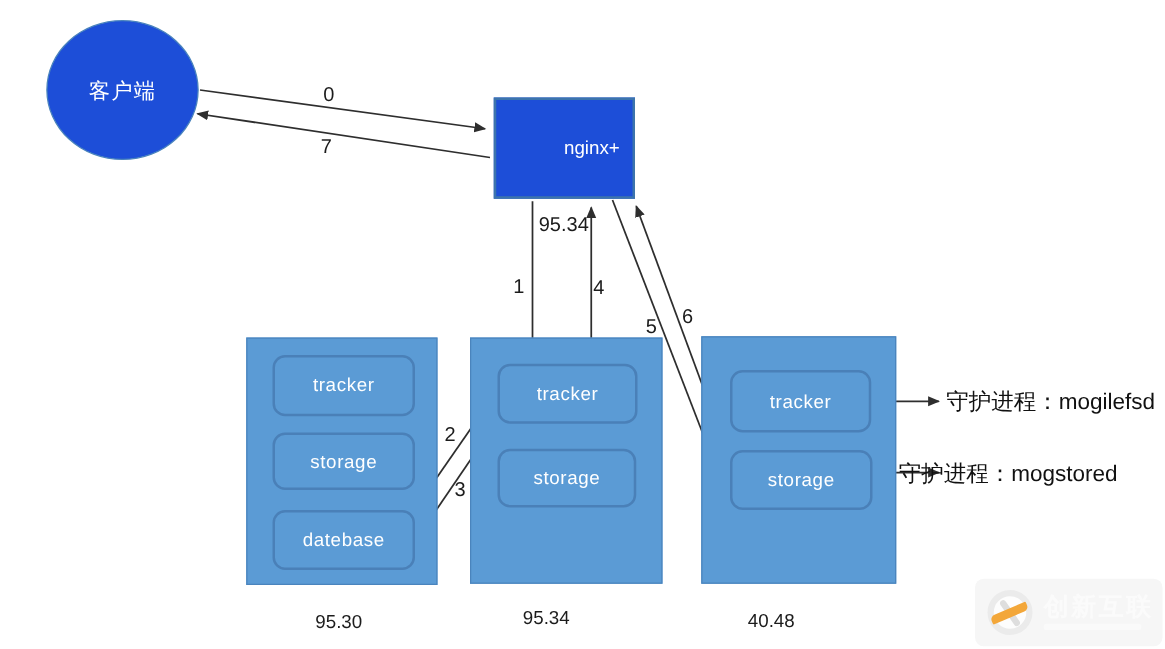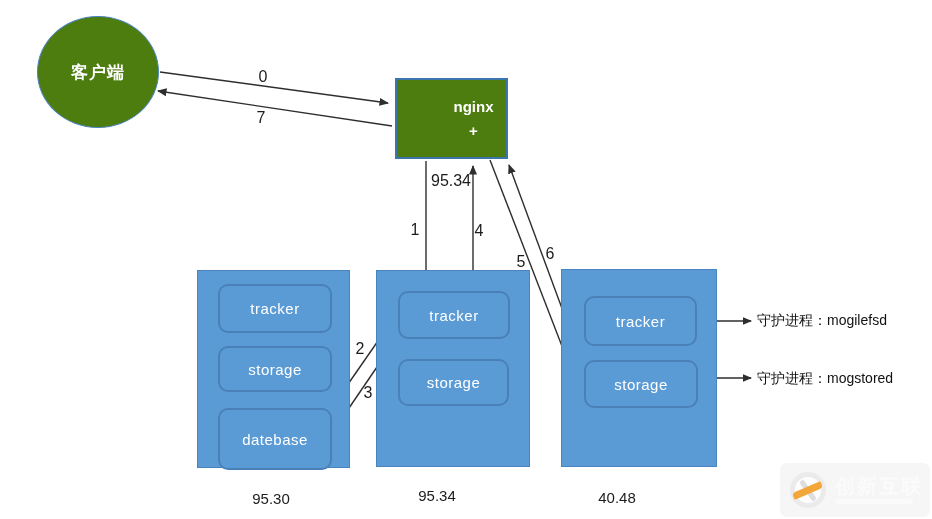--- a/index.html
+++ b/index.html
@@ -2,32 +2,31 @@
 <html><head>
 <meta charset="utf-8">
 <style>
   html,body{margin:0;padding:0;background:#fff;}
   #stage{
     position:relative;width:932px;height:519px;background:#ffffff;overflow:hidden;
     font-family:"Liberation Sans", sans-serif;
   }
   #arrow-layer{position:absolute;left:0;top:0;pointer-events:none;}
   .node{
-    position:absolute;background:#4d7c0f;color:#ffffff;
+    position:absolute;background:#1d4ed8;color:#ffffff;
     display:flex;align-items:center;justify-content:center;text-align:center;
     box-sizing:border-box;
-    font-weight:bold;
   }
   .client-circle{
     left:37px;top:16px;width:122px;height:112px;border-radius:50%;
     border:1px solid #4a84bd;font-size:17px;letter-spacing:1px;
   }
   .gateway-box{
     left:395px;top:78px;width:113px;height:81px;
-    border:2px solid #3c74ac;flex-direction:column;font-size:15px;line-height:1.55;padding-left:44px;
+    border:2px solid #3c74ac;flex-direction:row;font-size:15px;line-height:1.55;padding-left:44px;
   }
   .server-group{
     position:absolute;background:#5b9bd5;border:1px solid #4a84bd;box-sizing:border-box;
   }
   .group-left{left:197px;top:270px;width:153px;height:198px;}
   .group-middle{left:376px;top:270px;width:154px;height:197px;}
   .group-right{left:561px;top:269px;width:156px;height:198px;}
   .module-box{
     position:absolute;background:#5b9bd5;border:2px solid #4a80b8;border-radius:10px;
     color:#fff;font-size:15px;display:flex;align-items:center;justify-content:center;
@@ -36,21 +35,21 @@
   .flow-label{
     position:absolute;transform:translate(-50%,-50%);
     color:#1c1c1c;font-size:16px;line-height:1;white-space:nowrap;
   }
   .ip-label{
     position:absolute;transform:translate(-50%,-50%);
     color:#1c1c1c;font-size:15px;line-height:1;white-space:nowrap;
   }
   .daemon-text{
     position:absolute;transform:translate(0,-50%);
-    color:#111;font-size:14px;white-space:nowrap;
+    color:#111;font-size:18px;white-space:nowrap;
   }
   
   .watermark{
     position:absolute;left:780px;top:463px;width:150px;height:54px;
     background:#f6f6f6;border-radius:7px;
     display:flex;align-items:center;gap:9px;padding-left:10px;box-sizing:border-box;
   }
   .wm-logo{
     position:relative;width:36px;height:36px;border-radius:50%;
     border:5px solid #ebebeb;box-sizing:border-box;flex:0 0 auto;background:#fdfdfd;
@@ -103,21 +102,21 @@
 
   <div class="flow-label" style="left:451px;top:181px;">95.34</div>
 
   <div class="server-group group-left">
     <div class="module-box" style="left:20px;top:13px;width:114px;height:49px;">
       <span>tracker</span>
     </div>
     <div class="module-box" style="left:20px;top:75px;width:114px;height:46px;">
       <span>storage</span>
     </div>
-    <div class="module-box" style="left:20px;top:137px;width:114px;height:62px;">
+    <div class="module-box" style="left:20px;top:137px;width:114px;height:48px;">
       <span>datebase</span>
     </div>
   </div>
 
   <div class="server-group group-middle">
     <div class="module-box" style="left:21px;top:20px;width:112px;height:48px;">
       <span>tracker</span>
     </div>
     <div class="module-box" style="left:21px;top:88px;width:111px;height:47px;">
       <span>storage</span>
@@ -140,21 +139,21 @@
   <div class="flow-label" style="left:521px;top:262px;">5</div>
   <div class="flow-label" style="left:550px;top:254px;">6</div>
   <div class="flow-label" style="left:360px;top:349px;">2</div>
   <div class="flow-label" style="left:368px;top:393px;">3</div>
 
   <div class="ip-label" style="left:271px;top:498px;">95.30</div>
   <div class="ip-label" style="left:437px;top:495px;">95.34</div>
   <div class="ip-label" style="left:617px;top:497px;">40.48</div>
 
   <div class="daemon-text" style="left:757px;top:321px;">守护进程：mogilefsd</div>
-  <div class="daemon-text" style="left:757px;top:379px;">守护进程：mogstored</div>
+  <div class="daemon-text" style="left:719px;top:379px;">守护进程：mogstored</div>
 
   <div class="watermark">
     <div class="wm-logo">
       <div class="wm-swoosh-grey"></div>
       <div class="wm-swoosh-orange"></div>
     </div>
     <div class="wm-text-col">
       <div class="wm-brand">创新互联</div>
       <div class="wm-subline"></div>
     </div>

